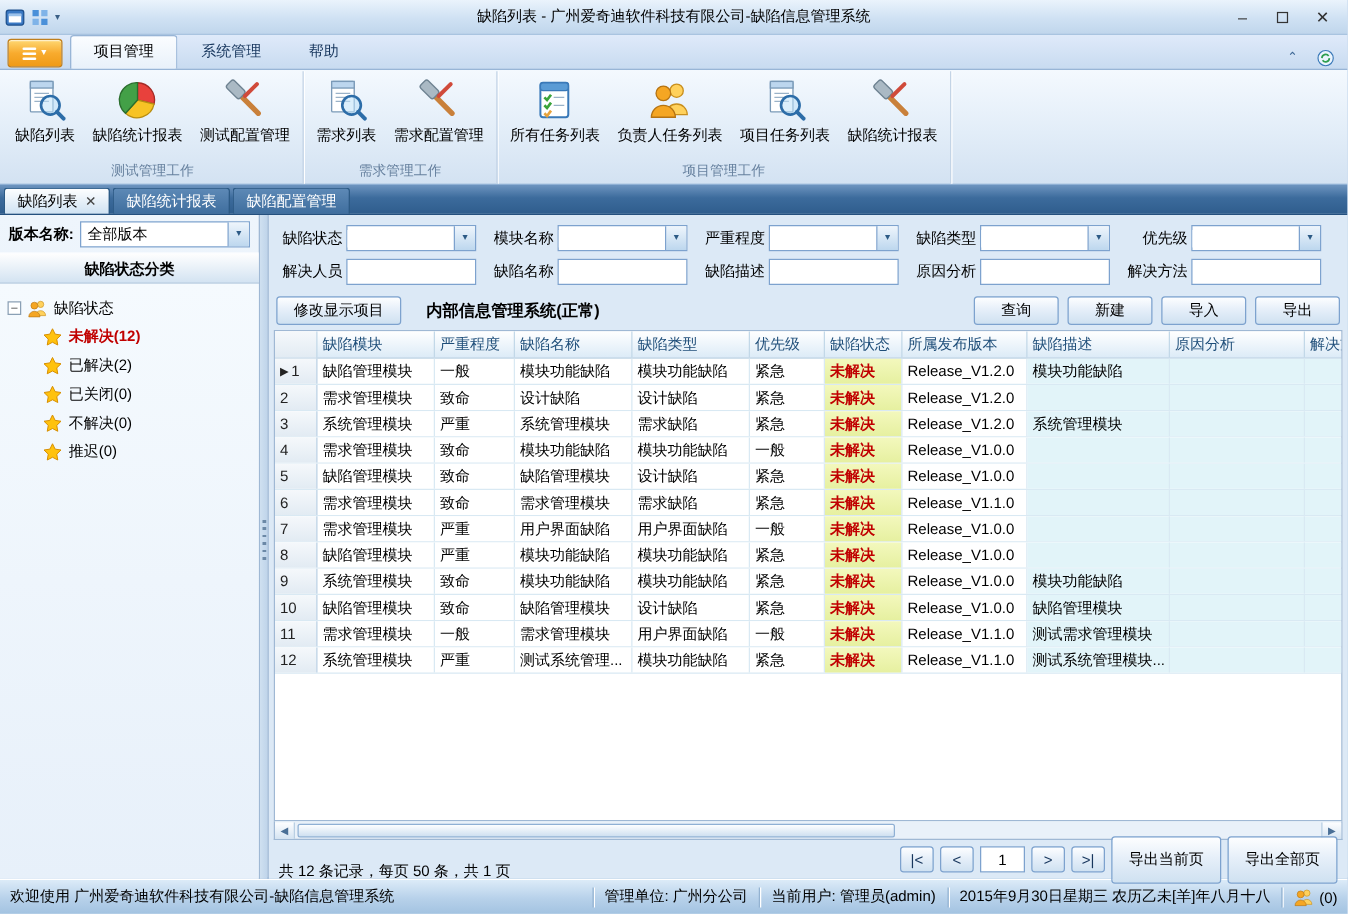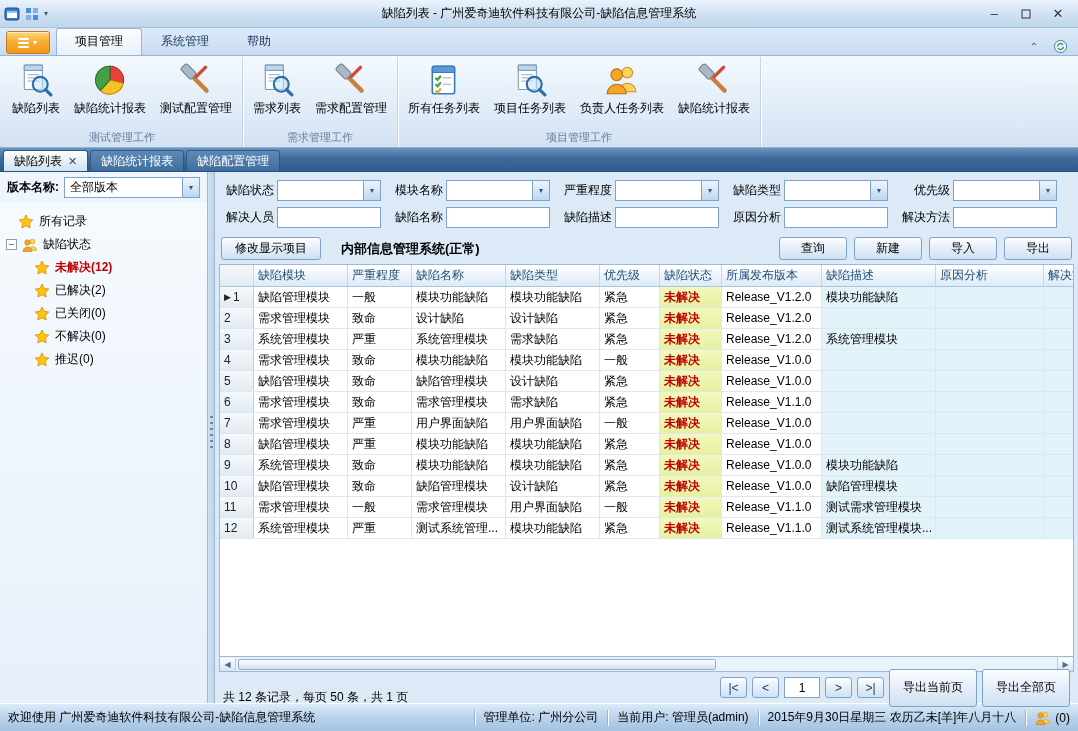--- a/index.html
+++ b/index.html
@@ -259,45 +259,45 @@
               <path d="M8 20 l2 2 3-4" stroke="#3aa33a" stroke-width="2" fill="none"></path>
               <line x1="15" y1="20" x2="23" y2="20" stroke="#9ab2c8"></line>
               <path d="M8 26 l2 2 3-4" stroke="#e8a33c" stroke-width="2" fill="none"></path>
             </svg>
           </span>
           <div class="rlabel">所有任务列表</div>
         </div>
         <div class="ritem">
           <span class="icn" style="width: 34px; height: 34px;">
             <svg viewBox="0 0 32 32">
+              <circle cx="21" cy="9" r="5" fill="#ffd15c" stroke="#c98f1d"></circle>
+              <path d="M13 27 a8 8 0 0 1 16 0 z" fill="#ffd15c" stroke="#c98f1d"></path>
+              <circle cx="11" cy="11" r="5.5" fill="#f5a623" stroke="#b57313"></circle>
+              <path d="M2 29 a9 9 0 0 1 18 0 z" fill="#f5a623" stroke="#b57313"></path>
+            </svg>
+          </span>
+          <div class="rlabel">负责人任务列表</div>
+        </div>
+        <div class="ritem">
+          <span class="icn" style="width: 34px; height: 34px;">
+            <svg viewBox="0 0 32 32">
               <rect x="5" y="2" width="17" height="23" rx="1" fill="#fff" stroke="#7a9ab8"></rect>
               <rect x="5" y="2" width="17" height="5" fill="#bcd6ee" stroke="#7a9ab8"></rect>
               <line x1="8" y1="11" x2="19" y2="11" stroke="#9ab2c8"></line>
               <line x1="8" y1="14" x2="19" y2="14" stroke="#9ab2c8"></line>
               <line x1="8" y1="17" x2="19" y2="17" stroke="#9ab2c8"></line>
               <circle cx="20" cy="20" r="7" fill="rgba(190,225,250,.55)" stroke="#2d6da8" stroke-width="2"></circle>
               <line x1="25" y1="25" x2="30" y2="30" stroke="#2d6da8" stroke-width="3" stroke-linecap="round"></line>
             </svg>
           </span>
           <div class="rlabel">项目任务列表</div>
         </div>
         <div class="ritem">
           <span class="icn" style="width: 34px; height: 34px;">
             <svg viewBox="0 0 32 32">
-              <circle cx="21" cy="9" r="5" fill="#ffd15c" stroke="#c98f1d"></circle>
-              <path d="M13 27 a8 8 0 0 1 16 0 z" fill="#ffd15c" stroke="#c98f1d"></path>
-              <circle cx="11" cy="11" r="5.5" fill="#f5a623" stroke="#b57313"></circle>
-              <path d="M2 29 a9 9 0 0 1 18 0 z" fill="#f5a623" stroke="#b57313"></path>
-            </svg>
-          </span>
-          <div class="rlabel">负责人任务列表</div>
-        </div>
-        <div class="ritem">
-          <span class="icn" style="width: 34px; height: 34px;">
-            <svg viewBox="0 0 32 32">
               <line x1="9" y1="9" x2="26" y2="26" stroke="#c9803a" stroke-width="4" stroke-linecap="round"></line>
               <rect x="2" y="4" width="14" height="8" rx="2" fill="#aab9c4" stroke="#6e8291" transform="rotate(45 9 8)"></rect>
               <line x1="25" y1="4" x2="16" y2="13" stroke="#d04a3a" stroke-width="3" stroke-linecap="round"></line>
             </svg>
           </span>
           <div class="rlabel">缺陷统计报表</div>
         </div>
       </div>
       <div class="rgroup-title">项目管理工作</div>
     </div>
@@ -319,29 +319,22 @@
 <div class="content">
 
   <div class="sidebar">
     <div class="version-row">
       <span class="version-label">版本名称:</span>
       <div class="combo">
         <span class="combo-text">全部版本</span>
         <span class="combo-btn">▼</span>
       </div>
     </div>
+    <div class="panel-header">缺陷状态分类</div>
     <div class="tree">
-        <div class="tree-item lvl0">
-          <span class="icn" style="width: 16px; height: 16px;">
-            <svg viewBox="0 0 16 16">
-              <path d="M8 1 l2.1 4.3 4.7.7-3.4 3.3.8 4.7L8 11.8 3.8 14l.8-4.7L1.2 6l4.7-.7z" fill="#ffc20e" stroke="#d78f00" stroke-width="0.8"></path>
-            </svg>
-          </span>
-          <span class="tlabel">所有记录</span>
-        </div>
         <div class="tree-item lvl0 haskids">
           <span class="expander">–</span>
           <span class="icn" style="width: 16px; height: 16px;">
             <svg viewBox="0 0 32 32">
               <circle cx="21" cy="9" r="5" fill="#ffd15c" stroke="#c98f1d"></circle>
               <path d="M13 27 a8 8 0 0 1 16 0 z" fill="#ffd15c" stroke="#c98f1d"></path>
               <circle cx="11" cy="11" r="5.5" fill="#f5a623" stroke="#b57313"></circle>
               <path d="M2 29 a9 9 0 0 1 18 0 z" fill="#f5a623" stroke="#b57313"></path>
             </svg>
           </span>

